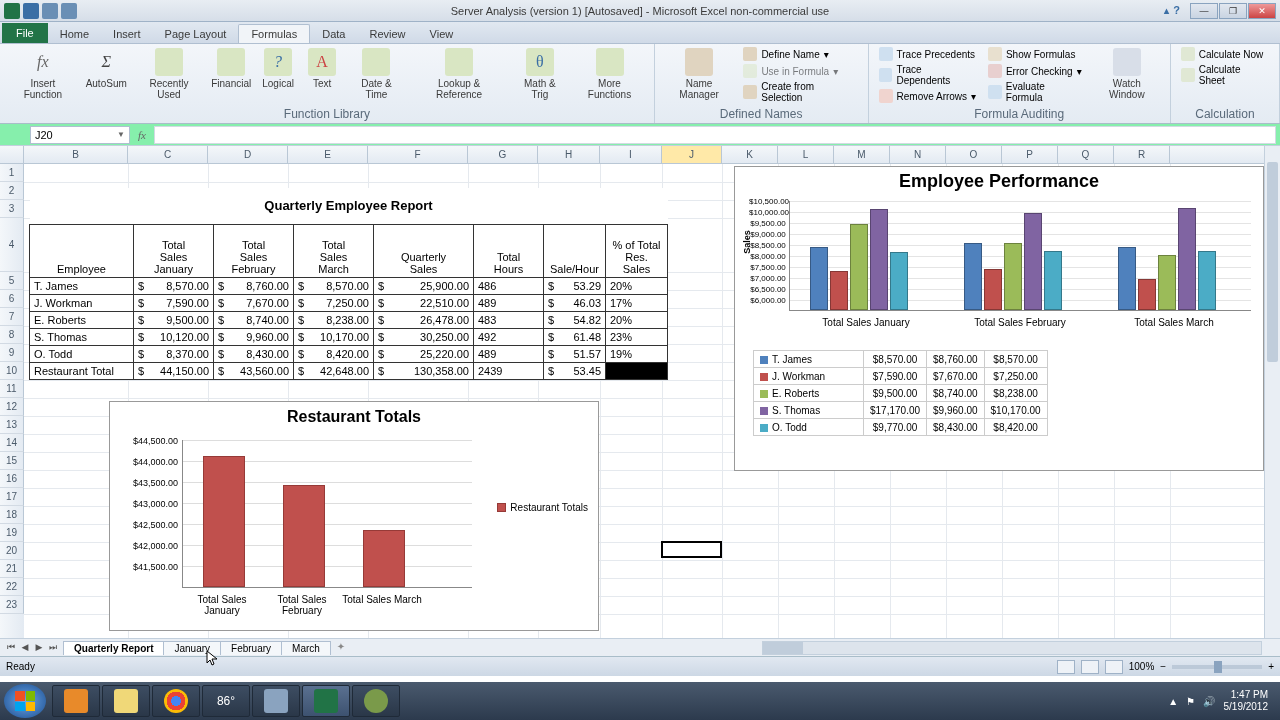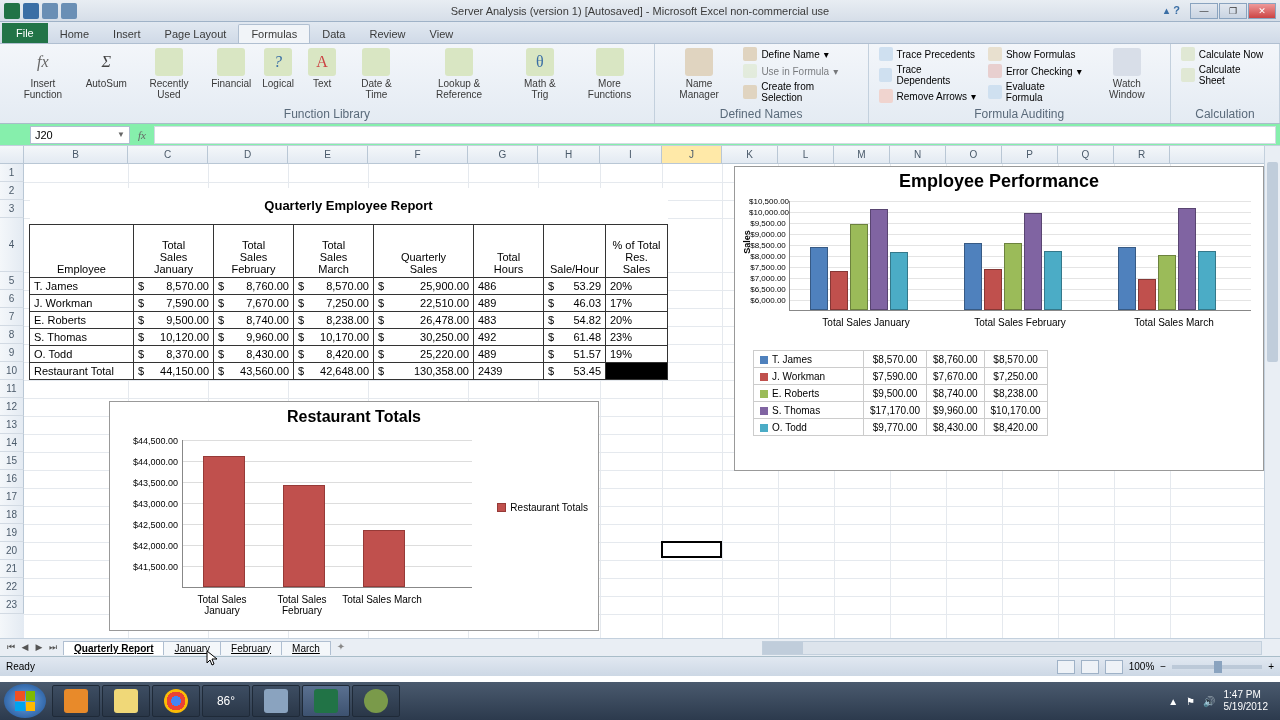--- a/index.html
+++ b/index.html
@@ -99,21 +99,21 @@
 .ep-table td:first-child{text-align:left;width:110px;}
 .ep-table .sw{display:inline-block;width:8px;height:8px;margin-right:4px;vertical-align:middle;}
 .ep-grid{position:absolute;left:0;right:0;border-top:1px solid #e4e4e4;}
 
 .c1{background:#4f81bd;} .c2{background:#c0504d;} .c3{background:#9bbb59;} .c4{background:#8064a2;} .c5{background:#4bacc6;}
 
 
 .sheet-tabs { height:18px; background:#e9eef4; border-top:1px solid #c3d0dd; display:flex; align-items:center; font-size:10px; position:relative;}
 .sheet-nav { display:flex; gap:0; padding:0 4px;}
 .sheet-nav span{width:14px;text-align:center;cursor:pointer;color:#555;font-size:9px;}
-.sheet-tab{padding:1px 10px;border:1px solid #b0bfd1;border-bottom:none;background:#f4f7fa;margin-left:-1px;cursor:pointer;text-decoration:underline;}
+.sheet-tab{padding:1px 10px;border:1px solid #b0bfd1;border-bottom:none;background:#f4f7fa;margin-left:-1px;cursor:pointer;}
 .sheet-tab.active{background:#fff;font-weight:bold;}
 .sheet-add{margin-left:6px;width:16px;height:14px;cursor:pointer;color:#888;}
 .hscroll{position:absolute;right:18px;width:500px;height:14px;top:2px;background:#dde4ec;border:1px solid #c3d0dd;}
 .hscroll .thumb{position:absolute;left:0;width:40px;height:12px;background:#c0cddb;}
 
 
 .statusbar { height:20px; background:linear-gradient(#e1e8f1,#cdd8e5); border-top:1px solid #a9bdc9; display:flex; align-items:center; font-size:10px; padding:0 6px; }
 .statusbar .right { margin-left:auto; display:flex; align-items:center; gap:6px;}
 .view-btn{width:18px;height:14px;border:1px solid #9fb2c7;background:#eef2f7;}
 .zoom-slider{width:90px;height:4px;background:#bcc9d8;position:relative;}
@@ -124,21 +124,21 @@
 .start-orb{width:42px;height:34px;border-radius:50%;background:radial-gradient(#6fa8e8,#1a4d8f);margin-right:6px;display:flex;align-items:center;justify-content:center;}
 .start-orb .flag{width:20px;height:20px;display:grid;grid-template-columns:1fr 1fr;grid-template-rows:1fr 1fr;gap:1px;}
 .start-orb .flag span:nth-child(1){background:#f25022;}
 .start-orb .flag span:nth-child(2){background:#7fba00;}
 .start-orb .flag span:nth-child(3){background:#00a4ef;}
 .start-orb .flag span:nth-child(4){background:#ffb900;}
 .task-btn{width:48px;height:32px;border:1px solid #1f2a38;background:linear-gradient(#3d4d62,#2a3748);margin-right:2px;border-radius:2px;display:flex;align-items:center;justify-content:center;}
 .task-btn.active{background:linear-gradient(#5a7090,#3d5270);}
 .task-ico{width:24px;height:24px;border-radius:3px;}
 .tray{margin-left:auto;display:flex;align-items:center;gap:8px;color:#fff;font-size:10px;padding-right:8px;}
-.tray .clock{text-align:left;line-height:12px;}
+.tray .clock{text-align:right;line-height:12px;}
 
 .vscroll{position:absolute;right:0;top:0;bottom:0;width:16px;background:#e9eef4;border-left:1px solid #c3d0dd;}
 .vscroll .thumb{position:absolute;top:16px;height:200px;left:2px;right:2px;background:#c0cddb;border-radius:2px;}
 
 .cursor{position:absolute;width:14px;height:18px;pointer-events:none;}
 </style>
 </head>
 <body>
 
 <div class="titlebar">

